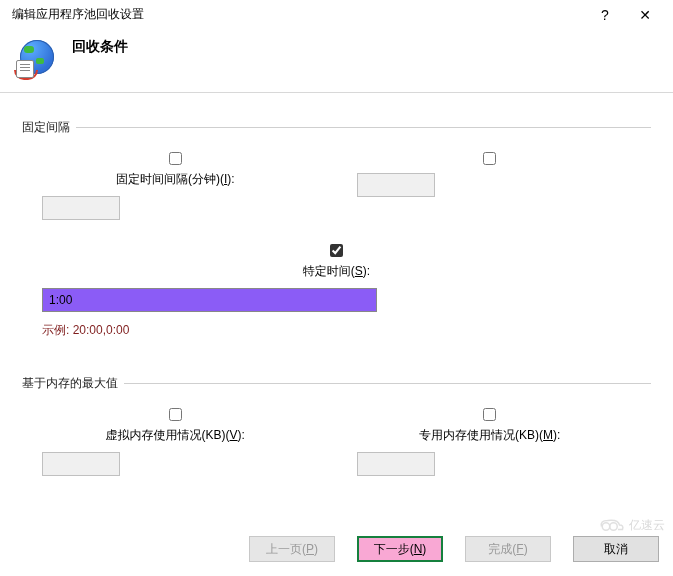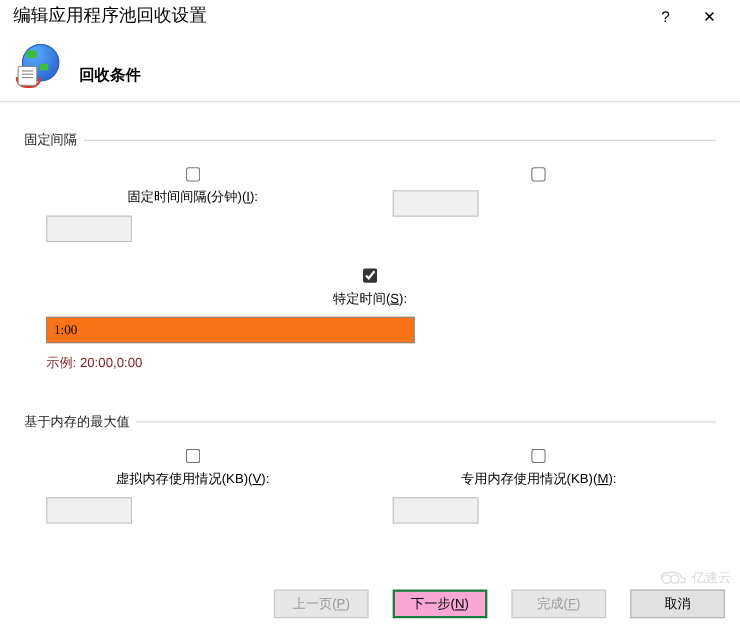--- a/index.html
+++ b/index.html
@@ -12,32 +12,32 @@
       position: relative;
       overflow: hidden;
     }
     .titlebar {
       display: flex;
       align-items: center;
       height: 30px;
       padding: 0 8px 0 12px;
       border-bottom: 1px solid transparent;
     }
-    .titlebar .title { flex: 1; color: #000; font-size: 16px; }
+    .titlebar .title { flex: 1; color: #000; font-size: 12px; }
     .titlebar .help {
       width: 40px; height: 28px; text-align: center; line-height: 28px;
       font-size: 14px; cursor: pointer; color: #000;
     }
     .titlebar .close {
       width: 40px; height: 28px; text-align: center; line-height: 28px;
       font-size: 14px; cursor: pointer; color: #000;
     }
     .header {
       display: flex;
-      align-items: flex-end;
+      align-items: flex-start;
       padding: 8px 16px 14px 16px;
       border-bottom: 1px solid #d8d8d8;
     }
     .header-icon {
       width: 40px; height: 40px; margin-right: 16px;
       position: relative;
     }
     .header-title {
       font-size: 14px; font-weight: bold; color: #000;
     }
@@ -76,22 +76,21 @@
       margin: 2px 0 0 20px;
     }
     .text-input {
       display: block;
       width: 335px;
       height: 24px;
       border: 1px solid #888;
       padding: 3px 6px;
       font-size: 12px;
       margin: 2px 0 0 20px;
-      background: #f97316;
-      font-family: Liberation Serif, serif;
+      background: #8b5cf6;
     }
     .example {
       margin: 10px 0 0 20px;
       color: #7f1d1d;
       font-size: 12px;
     }
     .under { text-decoration: underline; }
     .buttonbar {
       position: absolute;
       bottom: 14px;

